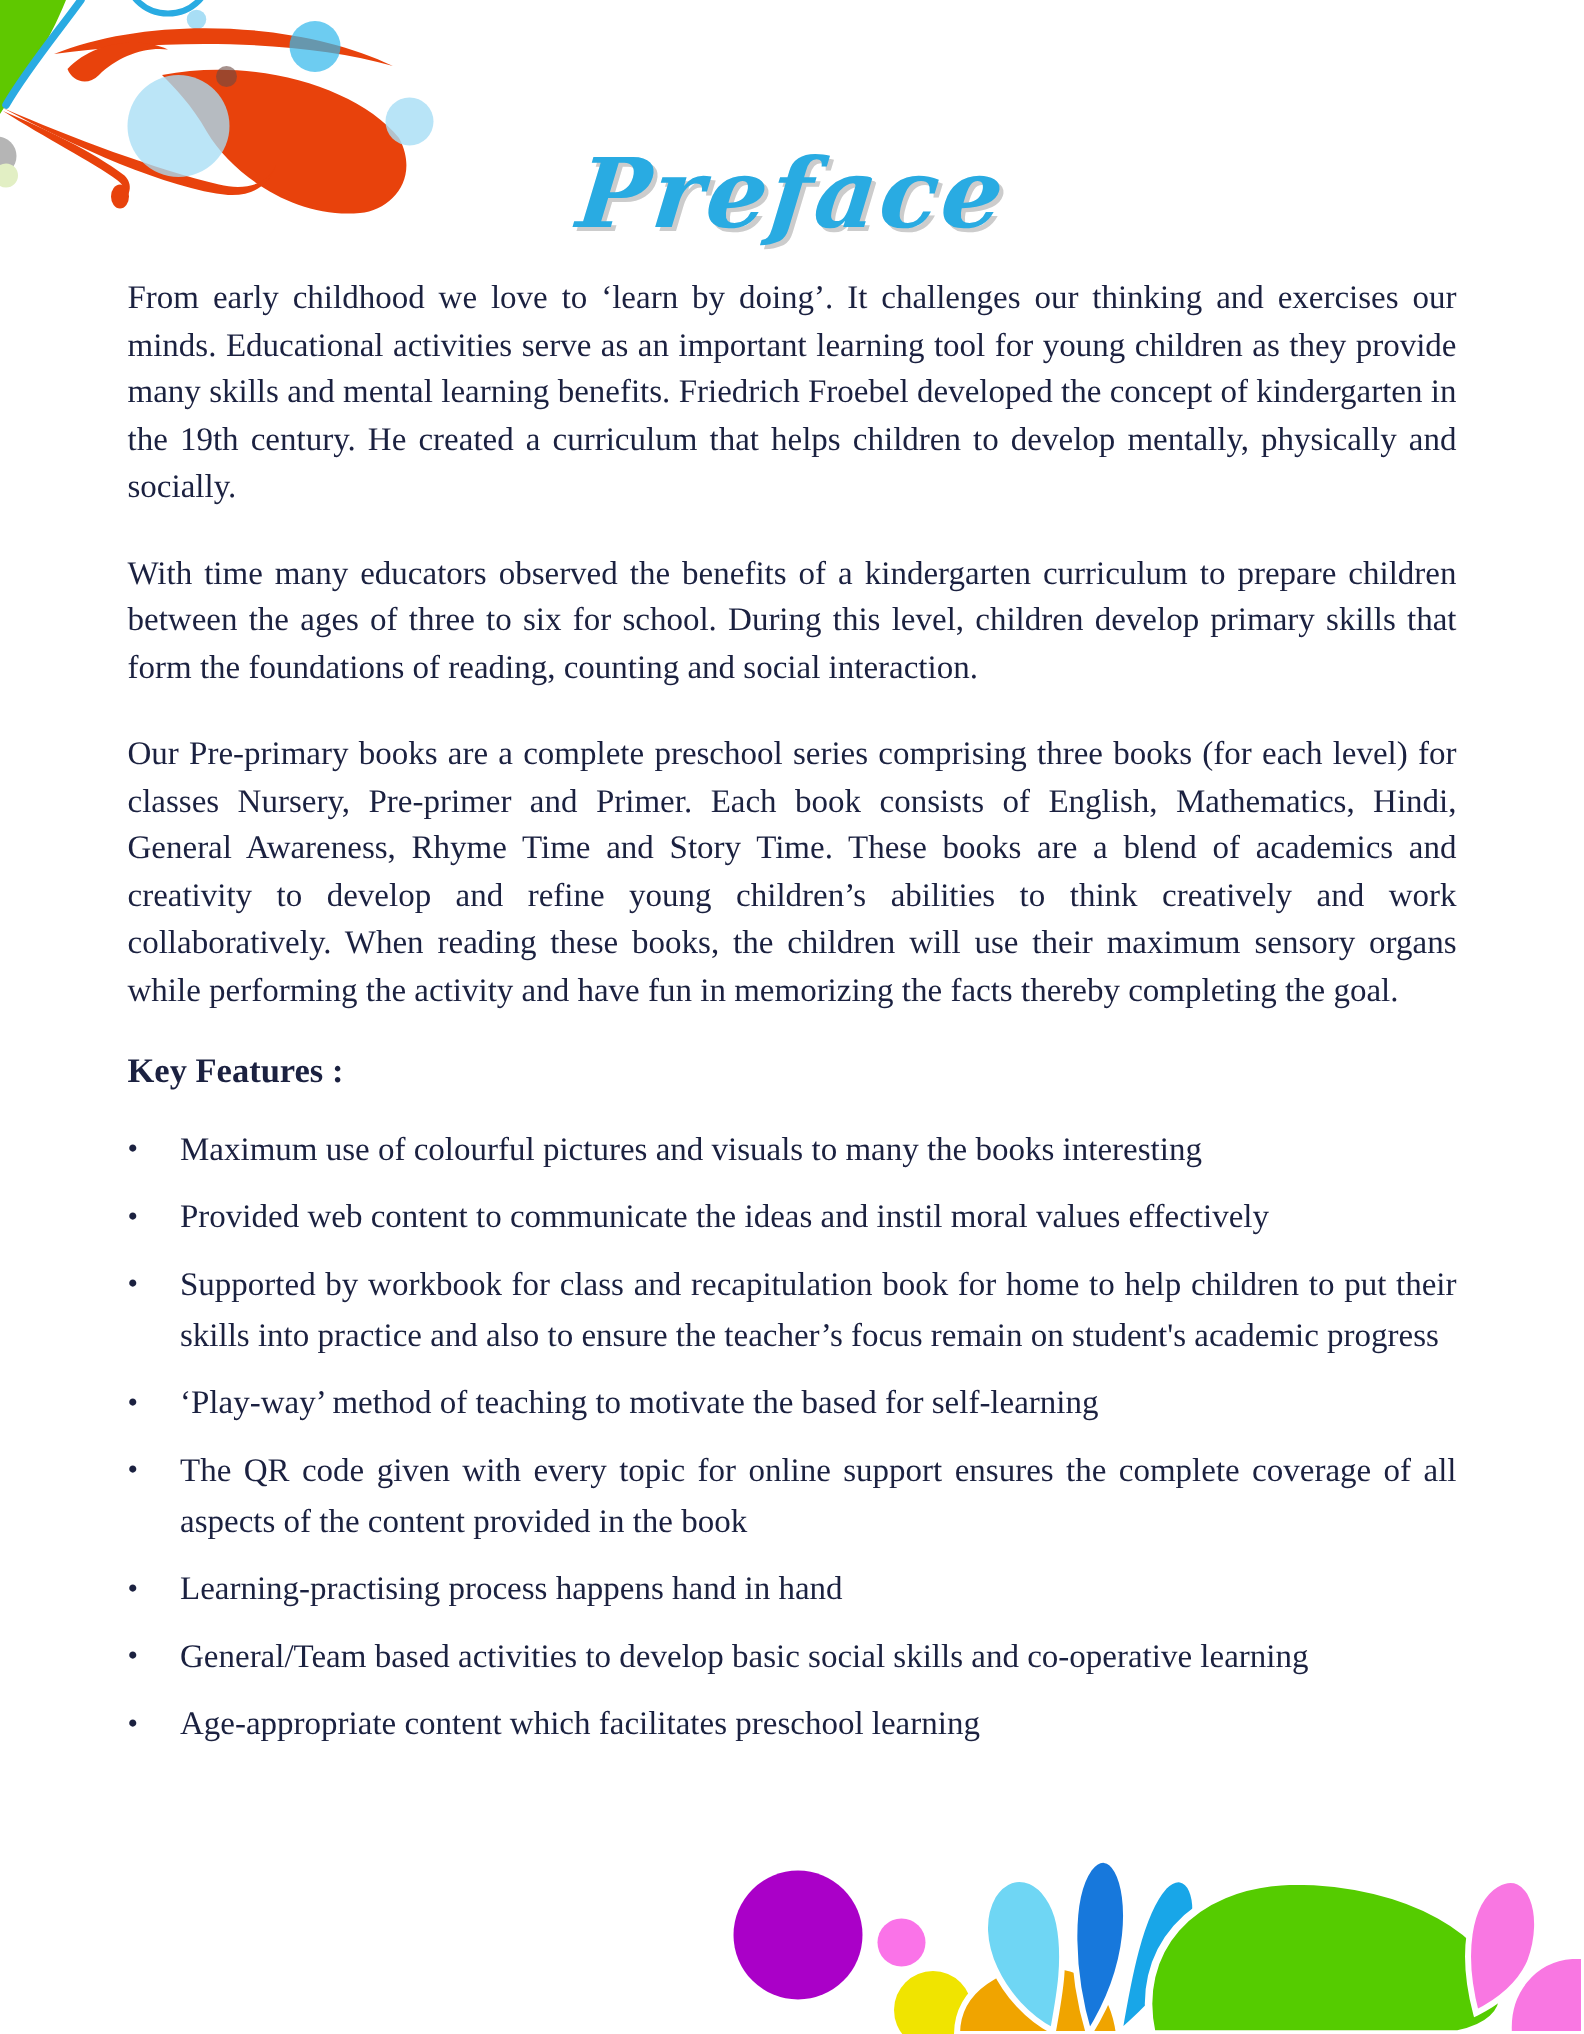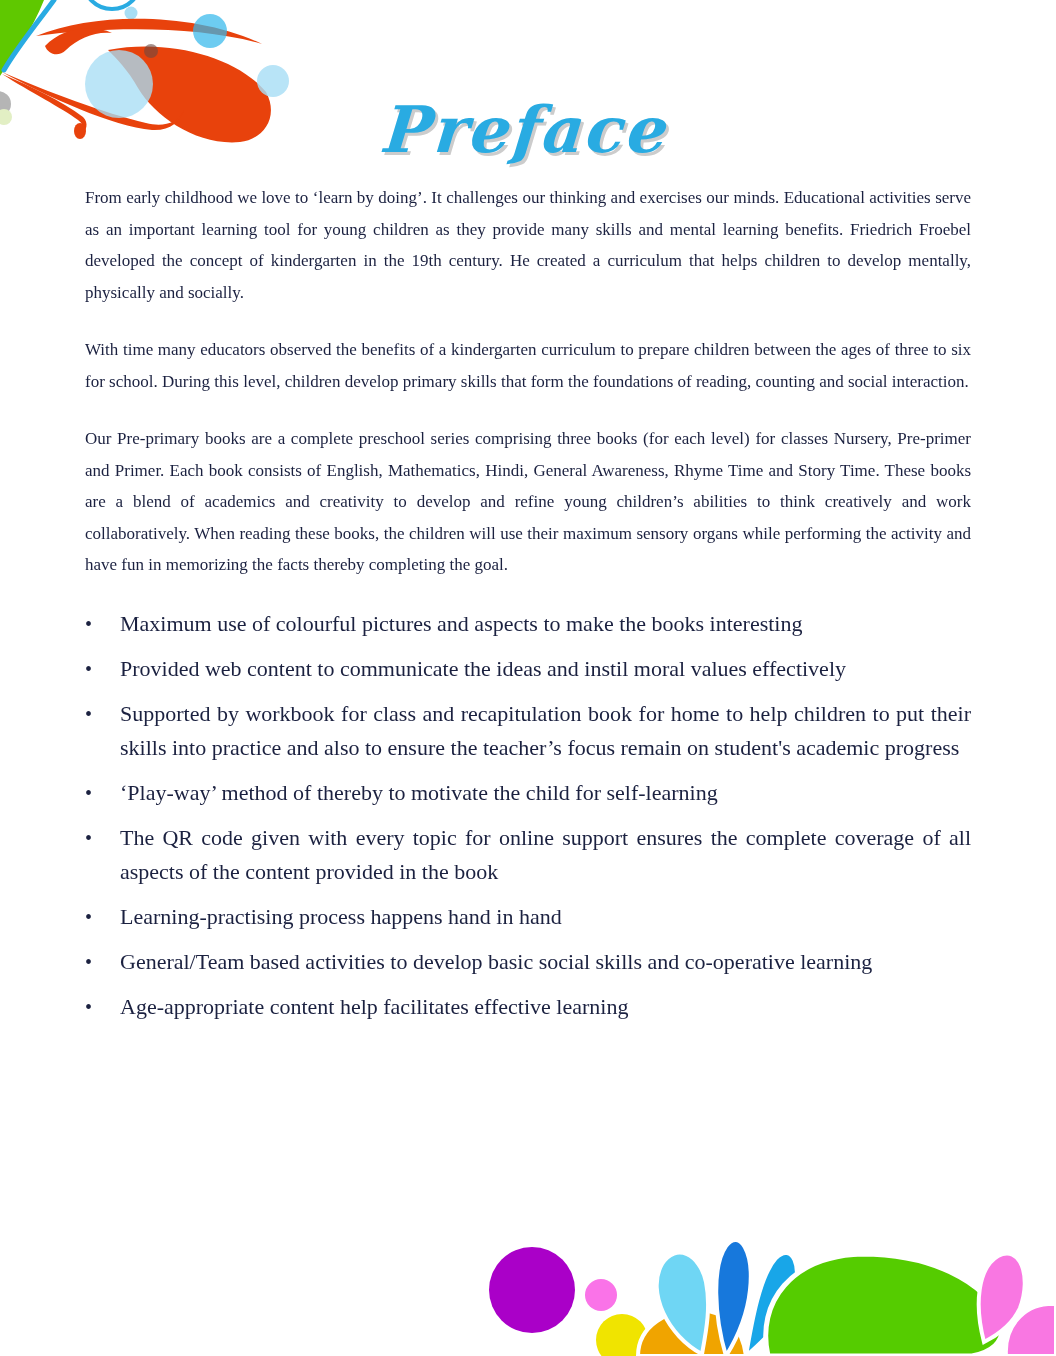--- a/index.html
+++ b/index.html
@@ -38,21 +38,21 @@
     text-shadow: 3px 3px 0 #cccccc;
     transform: skewX(-6deg);
   }
   .content {
     position: absolute;
     top: 182px;
     left: 85px;
     width: 886px;
   }
   .para {
-    font-size: 17px;
+    font-size: 22px;
     line-height: 31.5px;
     text-align: justify;
     margin: 0 0 26px 0;
   }
   .features-heading {
     font-size: 23px;
     font-weight: bold;
     margin: 0 0 22px 0;
   }
   ul.features-list {
@@ -109,53 +109,54 @@
   <circle cx="4" cy="117" r="8" fill="#E2EFC4"></circle>
 </svg>
 
 <div class="page-title">Preface</div>
 
 <div class="content">
   <p class="para">From early childhood we love to ‘learn by doing’. It challenges our thinking and exercises our minds. Educational activities serve as an important learning tool for young children as they provide many skills and mental learning benefits. Friedrich Froebel developed the concept of kindergarten in the 19th century. He created a curriculum that helps children to develop mentally, physically and socially.</p>
   <p class="para">With time many educators observed the benefits of a kindergarten curriculum to prepare children between the ages of three to six for school. During this level, children develop primary skills that form the foundations of reading, counting and social interaction.</p>
   <p class="para">Our Pre-primary books are a complete preschool series comprising three books (for each level) for classes Nursery, Pre-primer and Primer. Each book consists of English, Mathematics, Hindi, General Awareness, Rhyme Time and Story Time. These books are a blend of academics and creativity to develop and refine young children’s abilities to think creatively and work collaboratively. When reading these books, the children will use their maximum sensory organs while performing the activity and have fun in memorizing the facts thereby completing the goal.</p>
 
+  <h2 class="features-heading">Key Features :</h2>
 
   <ul class="features-list">
     <li>
       <span class="bullet-marker">•</span>
-      <span class="bullet-text">Maximum use of colourful pictures and aspects to make the books interesting</span>
+      <span class="bullet-text">Maximum use of colourful pictures and visuals to many the books interesting</span>
     </li>
     <li>
       <span class="bullet-marker">•</span>
       <span class="bullet-text">Provided web content to communicate the ideas and instil moral values effectively</span>
     </li>
     <li>
       <span class="bullet-marker">•</span>
       <span class="bullet-text">Supported by workbook for class and recapitulation book for home to help children to put their skills into practice and also to ensure the teacher’s focus remain on student's academic progress</span>
     </li>
     <li>
       <span class="bullet-marker">•</span>
-      <span class="bullet-text">‘Play-way’ method of thereby to motivate the child for self-learning</span>
+      <span class="bullet-text">‘Play-way’ method of teaching to motivate the based for self-learning</span>
     </li>
     <li>
       <span class="bullet-marker">•</span>
       <span class="bullet-text">The QR code given with every topic for online support ensures the complete coverage of all aspects of the content provided in the book</span>
     </li>
     <li>
       <span class="bullet-marker">•</span>
       <span class="bullet-text">Learning-practising process happens hand in hand</span>
     </li>
     <li>
       <span class="bullet-marker">•</span>
       <span class="bullet-text">General/Team based activities to develop basic social skills and co-operative learning</span>
     </li>
     <li>
       <span class="bullet-marker">•</span>
-      <span class="bullet-text">Age-appropriate content help facilitates effective learning</span>
+      <span class="bullet-text">Age-appropriate content which facilitates preschool learning</span>
     </li>
   </ul>
 </div>
 
 <svg class="splash-decoration-bottom" viewBox="0 0 1056 124" aria-hidden="true">
   <circle cx="532" cy="58" r="43" fill="#AA00C8"></circle>
   <circle cx="601" cy="63" r="16" fill="#FA73E8"></circle>
   <circle cx="622" cy="108" r="26" fill="#F0E400"></circle>
   <path d="M638,124 C638,94 668,76 700,78 C727,80 742,94 746,124 Z" fill="#F0A400" stroke="#ffffff" stroke-width="4"></path>
   <path d="M702,122 C668,104 646,60 662,32 C676,10 700,22 706,50 C711,75 706,100 702,122 Z" fill="#6FD6F4" stroke="#ffffff" stroke-width="4"></path>

